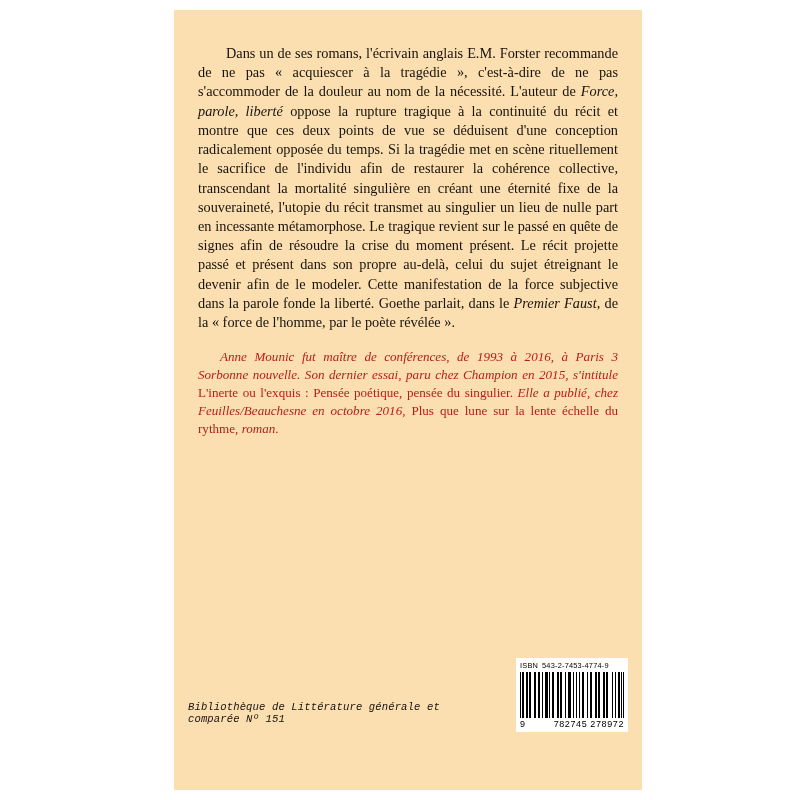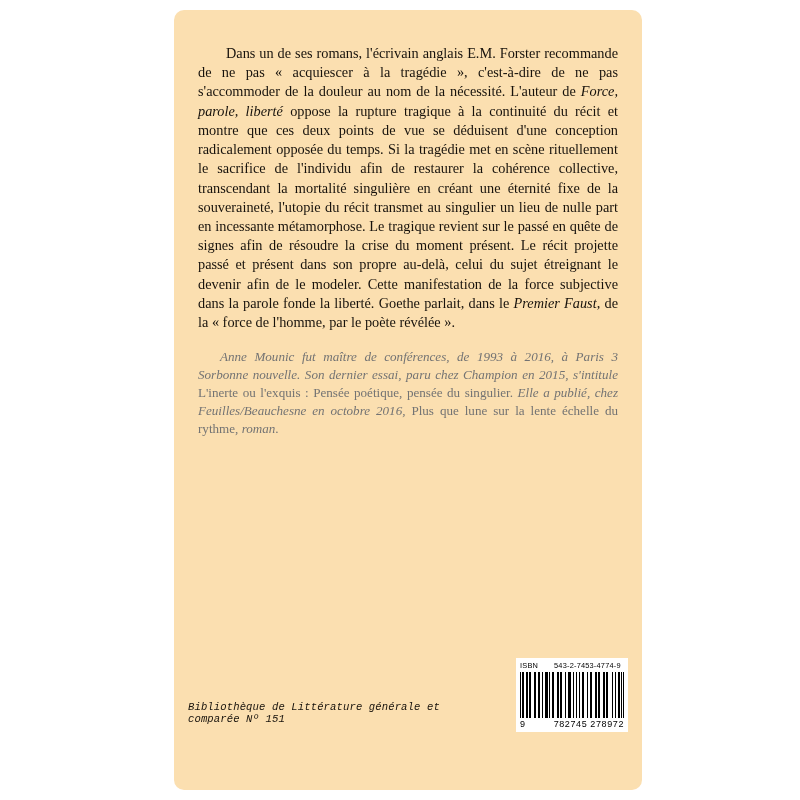--- a/index.html
+++ b/index.html
@@ -14,21 +14,20 @@
     overflow: hidden;
   }
   .page {
     position: absolute;
     left: 174px;
     top: 10px;
     width: 468px;
     height: 780px;
     background: #fbdfb0;
     box-shadow: 0 0 0 0 rgba(0,0,0,0);
-    border-radius: 10px;
   }
   .page-inner {
     position: absolute;
     left: 0; top: 0; right: 0; bottom: 0;
   }
   .blurb {
     position: absolute;
     left: 24px;
     top: 34px;
     width: 420px;
@@ -42,21 +41,21 @@
     display: block;
     text-indent: 28px;
   }
   .bio {
     position: absolute;
     left: 24px;
     top: 338px;
     width: 420px;
     font-size: 13.1px;
     line-height: 1.37;
-    color: #737373;
+    color: #b91c1c;
     text-align: justify;
   }
   .bio .indent { text-indent: 22px; display: block; }
   .bio i, .blurb i { font-style: italic; }
   .series-line {
     position: absolute;
     left: 14px;
     top: 691px;
     width: 300px;
     font-size: 10.6px;
@@ -75,21 +74,21 @@
     box-sizing: border-box;
   }
   .isbn-row {
     font-family: "Liberation Sans", sans-serif;
     font-size: 7.4px;
     letter-spacing: 0.2px;
     color: #000;
     padding: 1px 0 2px 1px;
     white-space: nowrap;
   }
-  .isbn-row .isbn-label { margin-right: 16px; }
+  .isbn-row .isbn-label { margin-right: 4px; }
   .bars {
     height: 46px;
     width: 104px;
     margin: 0 auto;
     position: relative;
   }
   .bars .bar {
     position: absolute;
     top: 0;
     background: #000;

